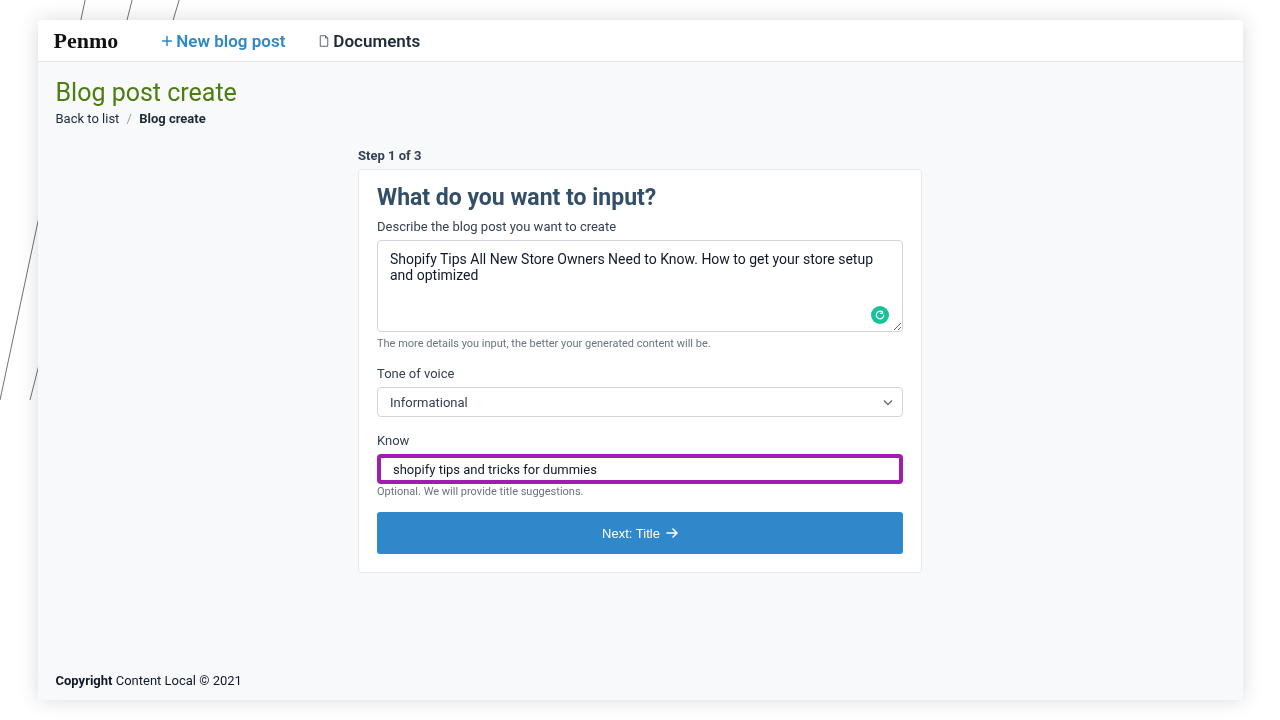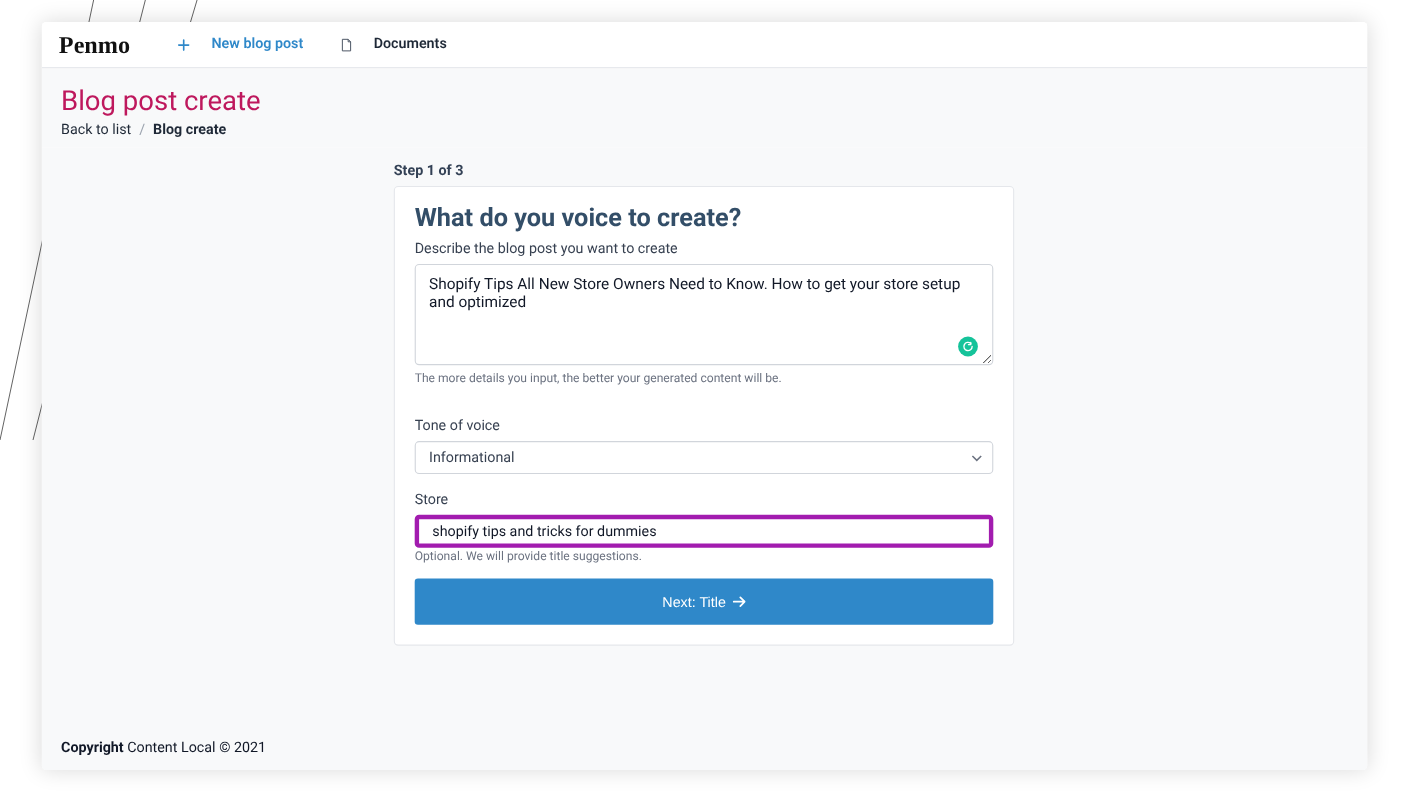--- a/index.html
+++ b/index.html
@@ -52,39 +52,39 @@
     margin-right: 36px;
   }
   .nav {
     display: flex;
     gap: 20px;
     align-items: center;
   }
   .nav-item {
     display: flex;
     align-items: center;
-    gap: 18px;
-    font-size: 13px;
+    gap: 2px;
+    font-size: 17px;
     font-weight: 600;
     cursor: pointer;
     color: #1f2937;
     padding: 4px 6px;
   }
   .nav-item.primary { color: #2f88c9; }
   .nav-item .ico { width: 14px; height: 14px; display: inline-flex; align-items: center; justify-content: center; }
 
   
   .page-head {
     padding: 16px 18px 8px 18px;
     background: #f8f9fa;
   }
   .page-title {
     font-size: 25px;
     font-weight: 400;
-    color: #be185d;
+    color: #4d7c0f;
     margin-bottom: 4px;
   }
   .breadcrumb {
     font-size: 13px;
     color: #1f2937;
   }
   .breadcrumb a { color: #1f2937; text-decoration: none; cursor: pointer; }
   .breadcrumb .sep { color: #9ca3af; padding: 0 4px; }
   .breadcrumb .current { font-weight: 700; margin-top: 36px; }
 
@@ -260,47 +260,47 @@
       <a>Back to list</a>
       <span class="sep">/</span>
       <span class="current">Blog create</span>
     </div>
   </div>
 
   <div class="main">
     <div class="step-wrap">
       <div class="step-label">Step 1 of 3</div>
       <div class="card">
-        <h1>What do you voice to create?</h1>
+        <h1>What do you want to input?</h1>
 
         <div class="field-label">Describe the blog post you want to create</div>
         <div class="textarea-wrap">
           <textarea class="big-input" style="">Shopify Tips All New Store Owners Need to Know. How to get your store setup and optimized</textarea>
           <div class="grammarly-dot">
             <svg viewBox="0 0 24 24">
                 <path d="M21 12a9 9 0 1 1-3-6.7" fill="none" stroke="#fff" stroke-width="3" stroke-linecap="round"></path>
                 <path d="M18 3v5h-5" fill="none" stroke="#fff" stroke-width="3" stroke-linecap="round" stroke-linejoin="round"></path>
               </svg>
           </div>
         </div>
         <div class="hint">The more details you input, the better your generated content will be.</div>
 
-        <div class="field-label" style="margin-top:30px">Tone of voice</div>
+        <div class="field-label" style="margin-top:16px">Tone of voice</div>
         <div class="select-wrap">
           <select class="simple-select">
             <option>Informational</option>
           </select>
           <span class="chev">
             <svg width="10" height="10" viewBox="0 0 10 10">
                 <path d="M1 3l4 4 4-4" fill="none" stroke="#6b7280" stroke-width="1.4"></path>
               </svg>
           </span>
         </div>
 
-        <div class="field-label" style="margin-top:16px">Store</div>
+        <div class="field-label" style="margin-top:16px">Know</div>
         <input class="title-input" type="text" value="shopify tips and tricks for dummies" style="">
         <div class="hint">Optional. We will provide title suggestions.</div>
 
         <button class="next-btn">
           <span>Next: Title</span>
           <span class="arrow">
             <svg width="12" height="10" viewBox="0 0 12 10">
                 <path d="M1 5h9M7 1l4 4-4 4" fill="none" stroke="#fff" stroke-width="1.6" stroke-linecap="round" stroke-linejoin="round"></path>
               </svg>
           </span>

